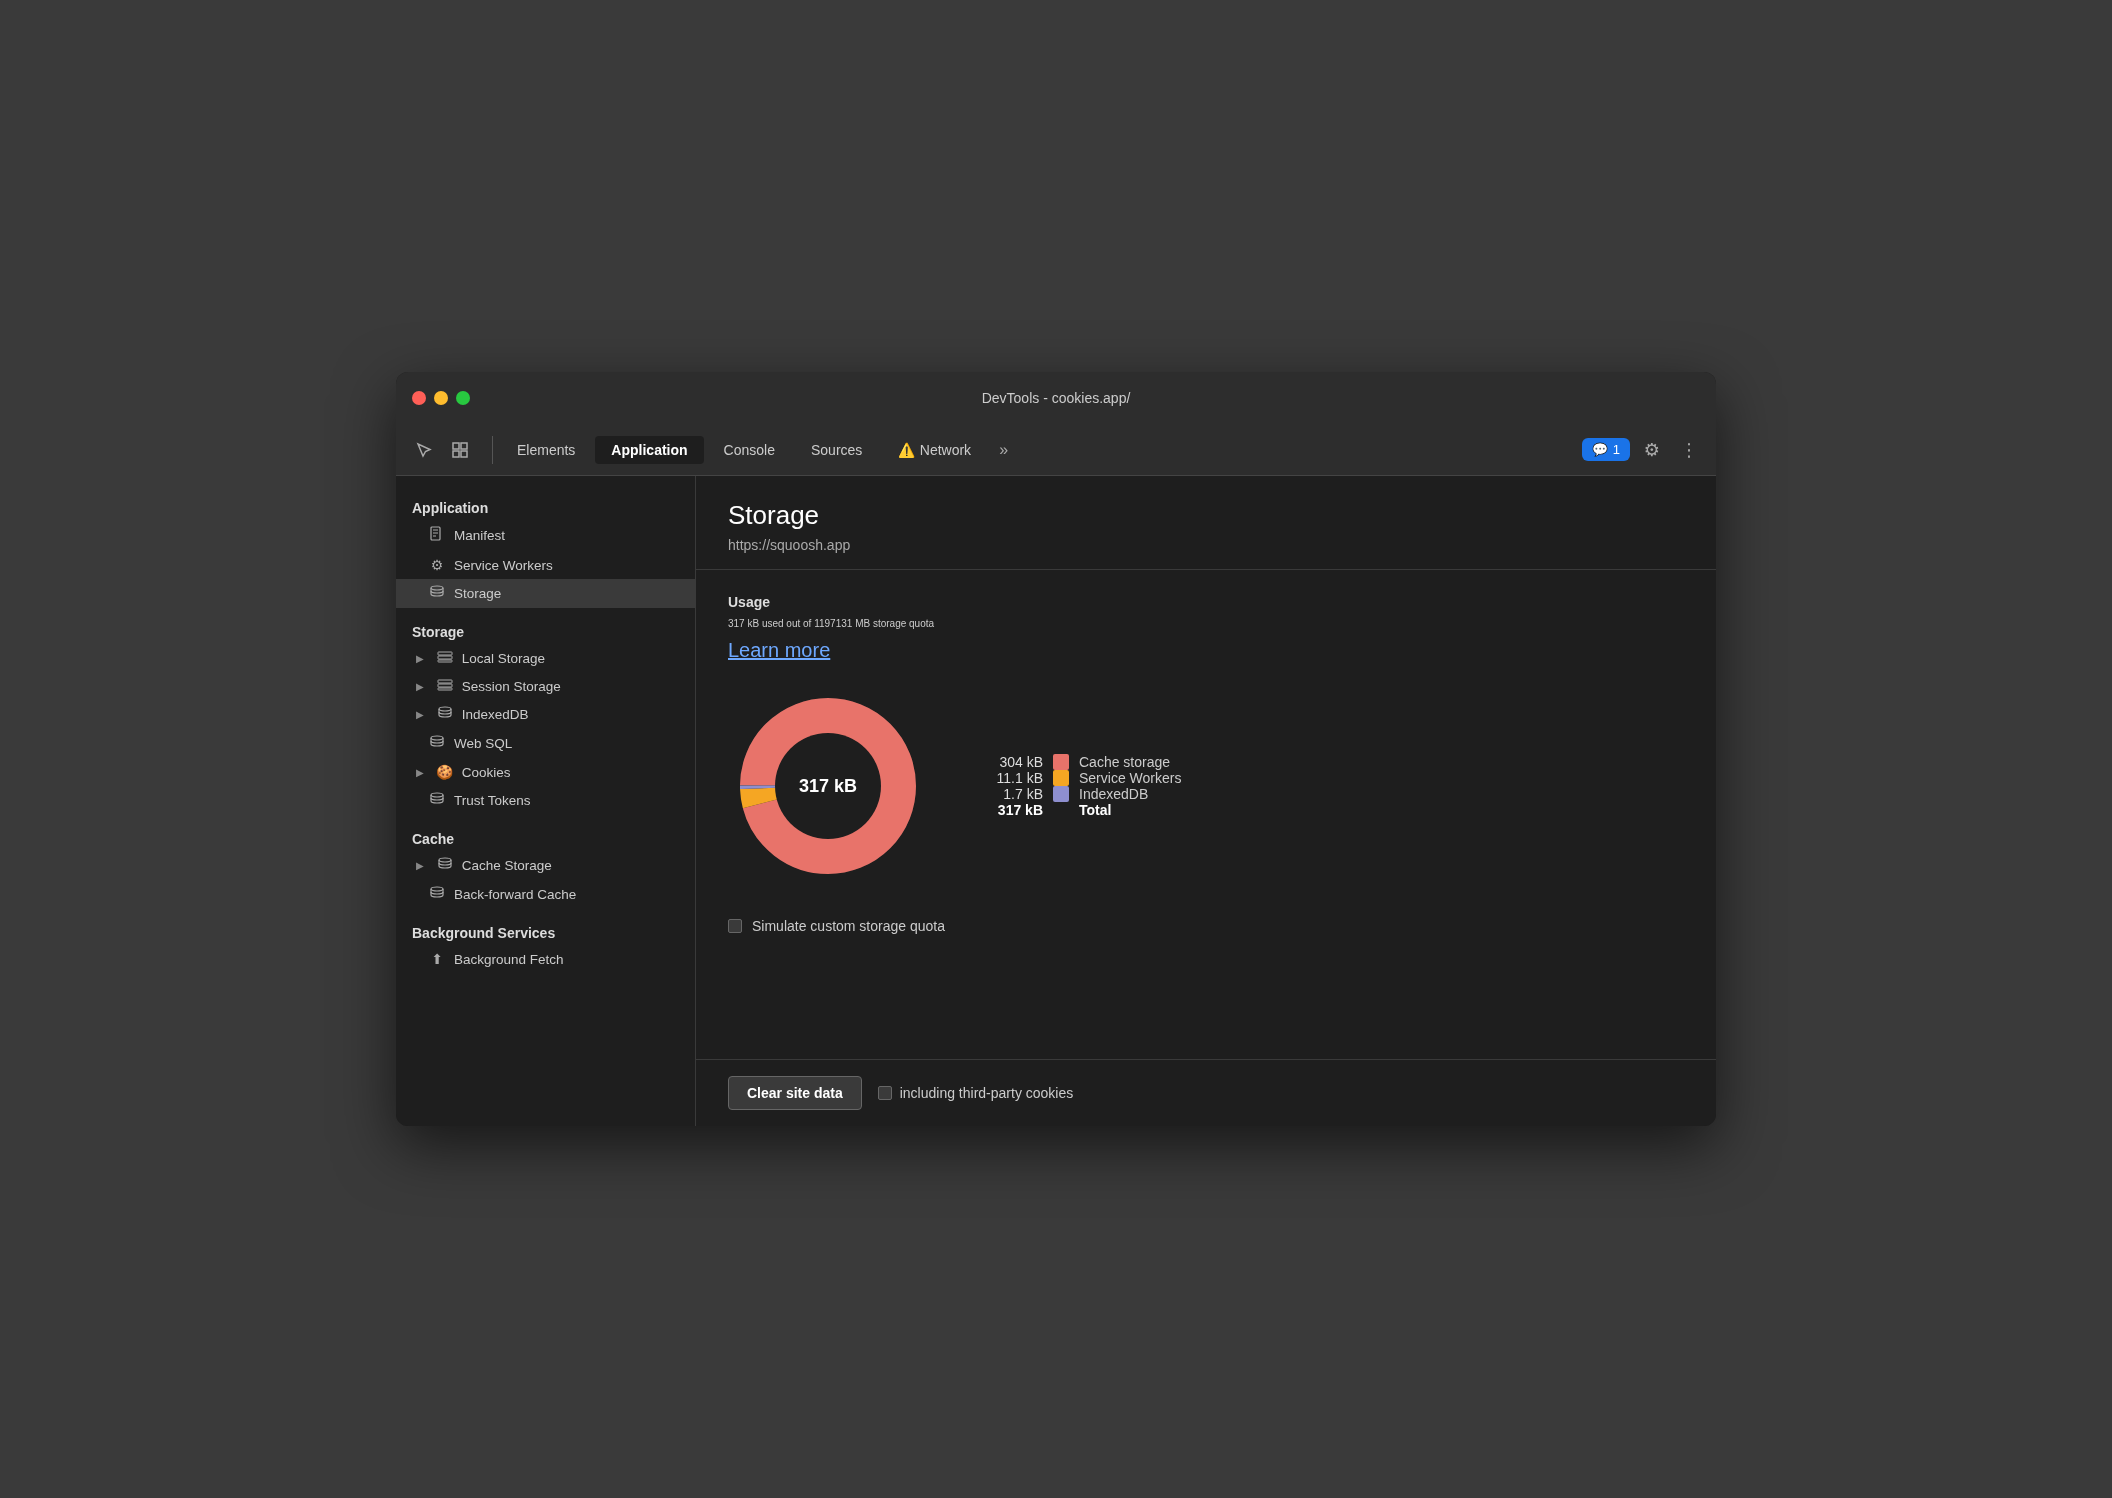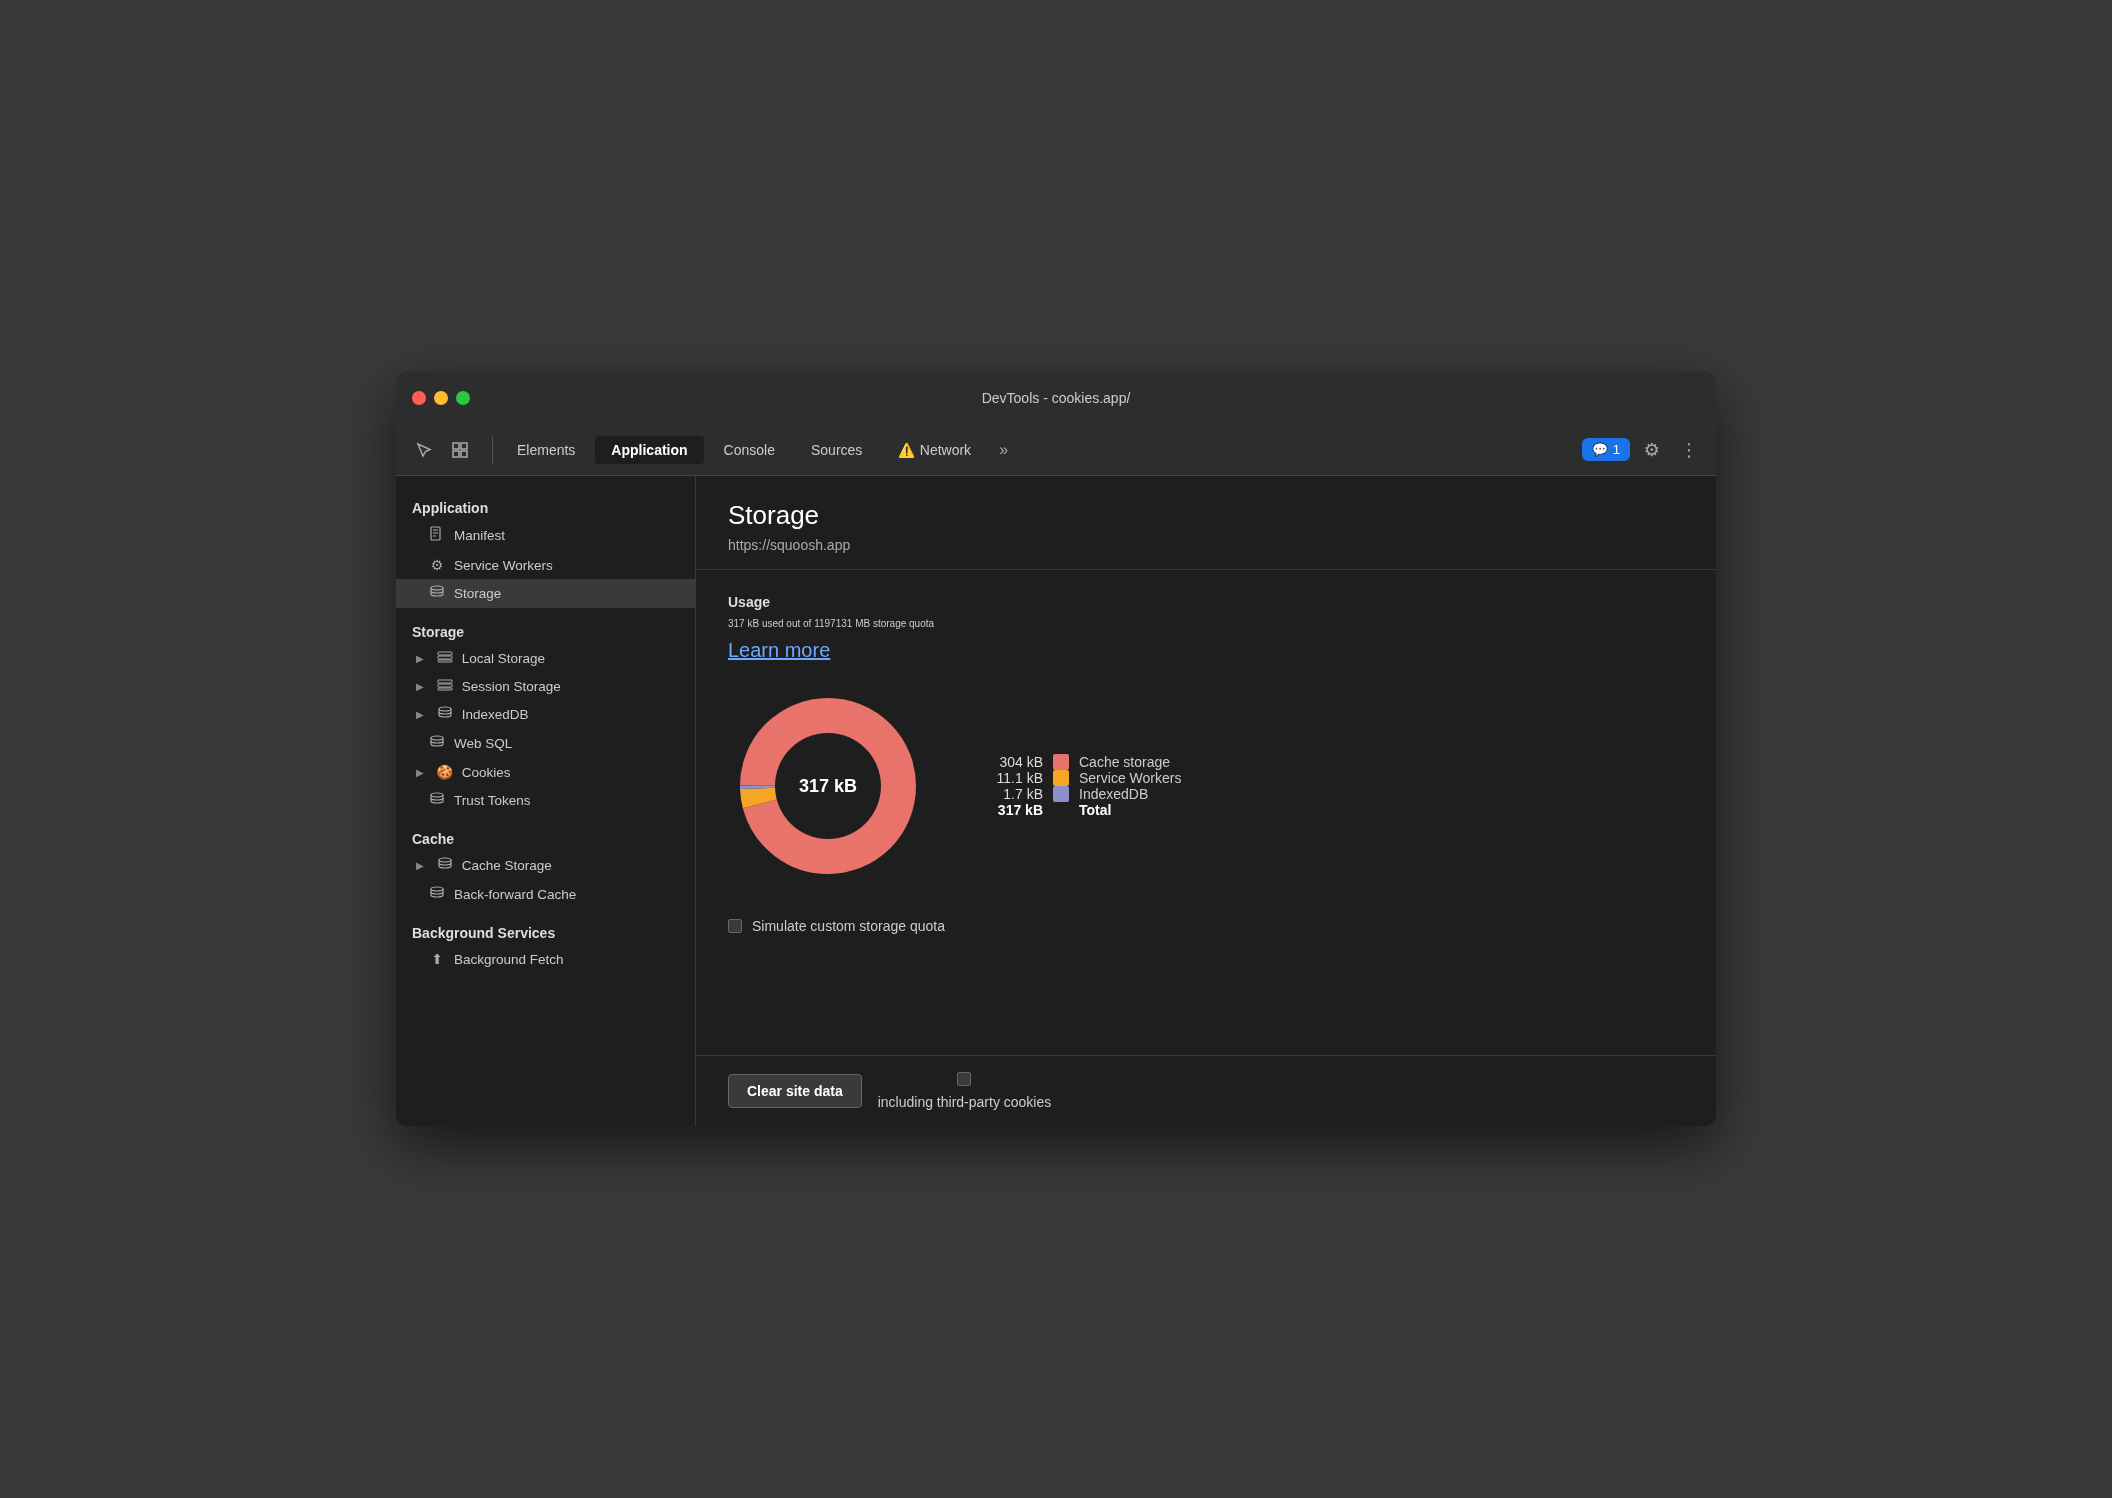--- a/index.html
+++ b/index.html
@@ -301,21 +301,20 @@
       border-radius: 4px;
       padding: 8px 18px;
       font-size: 14px;
       font-weight: 600;
       cursor: pointer;
     }
     .footer-checkbox-row {
       display: flex;
       align-items: center;
       gap: 8px;
-      flex-direction: column;
     }
     .footer-checkbox {
       width: 14px;
       height: 14px;
       background: #3a3a3a;
       border: 1px solid #666;
       border-radius: 2px;
     }
     .footer-label {
       color: #ccc;

